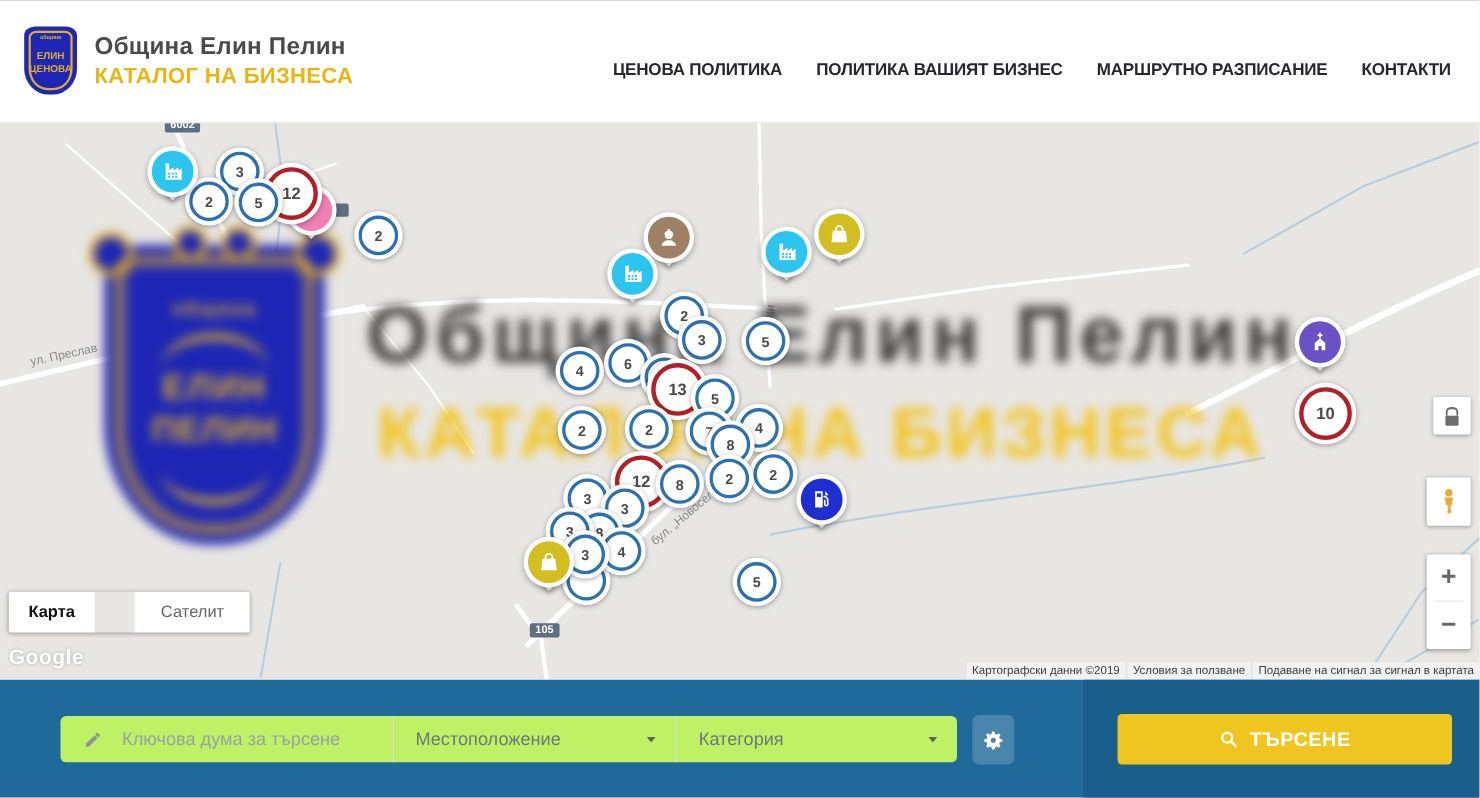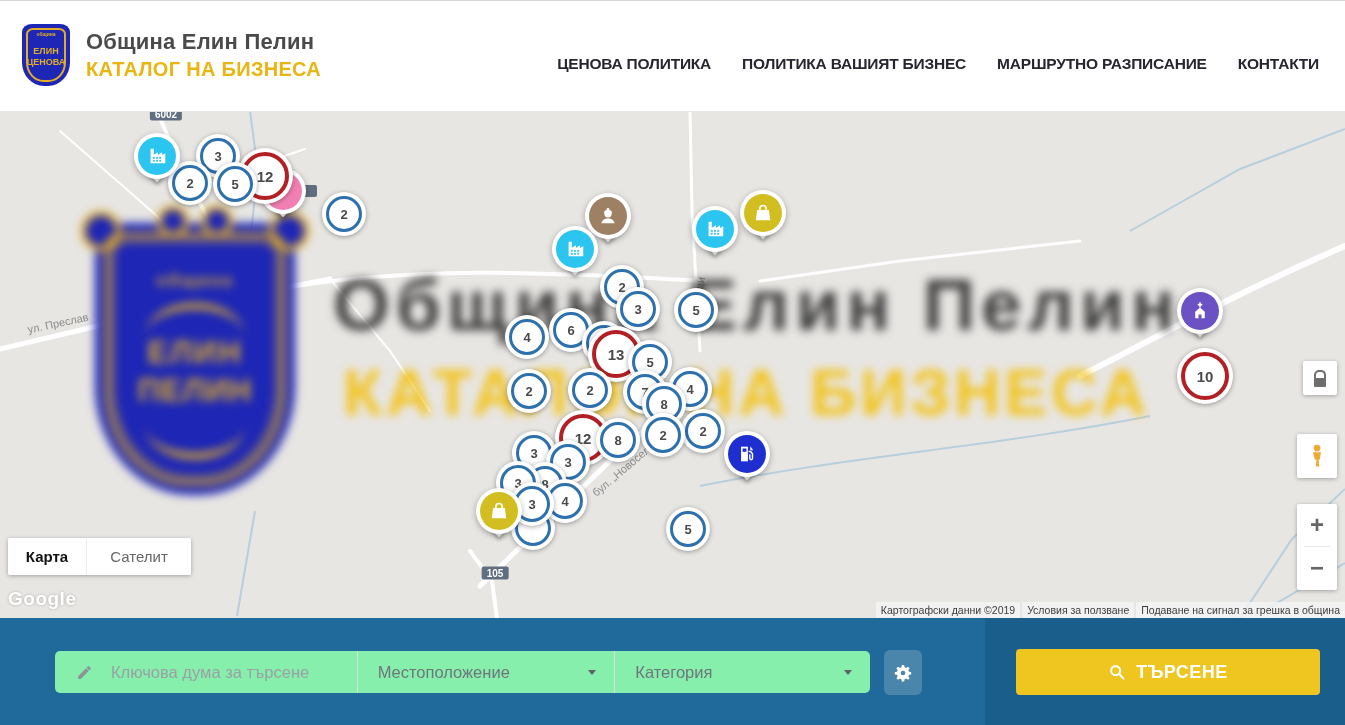--- a/index.html
+++ b/index.html
@@ -60,32 +60,32 @@
 
   
   .ctl{position:absolute;background:#fff;box-shadow:0 1px 4px rgba(0,0,0,.3);border-radius:2px;z-index:6;}
   .lock-btn{left:1303px;top:250px;width:34px;height:34px;display:flex;flex-direction:column;align-items:center;justify-content:center;cursor:pointer;}
   .lock-shackle{width:8px;height:6px;border:2px solid #6e6e6e;border-bottom:none;border-radius:5px 5px 0 0;}
   .lock-body{width:12px;height:9px;background:#6e6e6e;border-radius:1px;}
   .pegman-btn{left:1297px;top:323px;width:40px;height:44px;display:flex;align-items:center;justify-content:center;cursor:pointer;}
   .zoom-ctl{left:1297px;top:393px;width:40px;height:86px;display:flex;flex-direction:column;align-items:center;}
   .zoom-btn{width:40px;height:42px;display:flex;align-items:center;justify-content:center;font-size:24px;font-weight:700;color:#666;cursor:pointer;user-select:none;}
   .zoom-div{width:26px;height:1px;background:#e6e6e6;}
-  .maptype{position:absolute;left:8px;top:427px;display:flex;z-index:6;box-shadow:0 1px 4px rgba(0,0,0,.3);border-radius:2px;overflow:hidden;}
+  .maptype{position:absolute;left:8px;top:427px;display:flex;z-index:6;box-shadow:0 1px 4px rgba(0,0,0,.3);border-radius:2px;overflow:hidden;gap:36px;}
   .maptype .mt{background:#fff;height:37px;display:flex;align-items:center;justify-content:center;font-size:15px;cursor:pointer;}
   .mt-map{width:78px;font-weight:700;color:#111;}
   .mt-sat{width:104px;color:#666;border-left:1px solid #ececec;}
   .google-logo{position:absolute;left:8px;top:477px;z-index:6;color:#fff;font-size:19px;font-weight:700;letter-spacing:.5px;text-shadow:0 0 3px rgba(0,0,0,.25);cursor:pointer;}
   .attribution{position:absolute;right:0;bottom:0;z-index:6;display:flex;gap:2px;font-size:10.5px;color:#3c3c3c;}
   .attribution span{background:rgba(245,245,245,.8);padding:2px 5px;white-space:nowrap;}
 
   
   .searchbar{position:absolute;left:0;top:617px;width:1345px;height:108px;background:#20699b;z-index:30;}
   .search-right-panel{position:absolute;right:0;top:0;width:360px;height:108px;background:#1a5f8c;}
-  .search-fields{position:absolute;left:55px;top:33px;width:815px;height:42px;background:#86efac;border-radius:5px;display:flex;align-items:stretch;}
+  .search-fields{position:absolute;left:55px;top:33px;width:815px;height:42px;background:#bef264;border-radius:5px;display:flex;align-items:stretch;}
   .field{display:flex;align-items:center;position:relative;}
   .field.keyword{width:302px;}
   .field.keyword svg{position:absolute;left:21px;width:17px;height:17px;}
   .field.keyword input{border:none;outline:none;background:transparent;margin-left:54px;width:230px;font-size:16.5px;color:#333;font-family:"Liberation Sans",sans-serif;}
   .field.keyword input::placeholder{color:#9aa0a6;}
   .field.sel{border-left:1px solid #ddd;cursor:pointer;}
   .field.cat{width:255px;}
   .field.loc{width:257px;}
   .field .sel-text{margin-left:20px;font-size:16.5px;color:#6e757c;}
   .caret{position:absolute;right:18px;width:0;height:0;border-left:4.5px solid transparent;border-right:4.5px solid transparent;border-top:5.5px solid #5f6368;}
@@ -469,21 +469,21 @@
       <div class="zoom-btn">−</div>
     </div>
     <div class="maptype">
       <div class="mt mt-map">Карта</div>
       <div class="mt mt-sat">Сателит</div>
     </div>
     <div class="google-logo">Google</div>
     <div class="attribution">
       <span>Картографски данни ©2019</span>
       <span>Условия за ползване</span>
-      <span>Подаване на сигнал за грешка в община</span>
+      <span>Подаване на сигнал за сигнал в картата</span>
     </div>
   </div>
 
   <div class="searchbar">
     <div class="search-right-panel">
       <button class="search-btn">
         <svg viewBox="0 0 24 24" fill="none" stroke="#fff" stroke-width="2.8" stroke-linecap="round">
           <circle cx="10.2" cy="10.2" r="6"></circle>
             <path d="M14.8 14.8 L20.6 20.6"></path>
         </svg>

